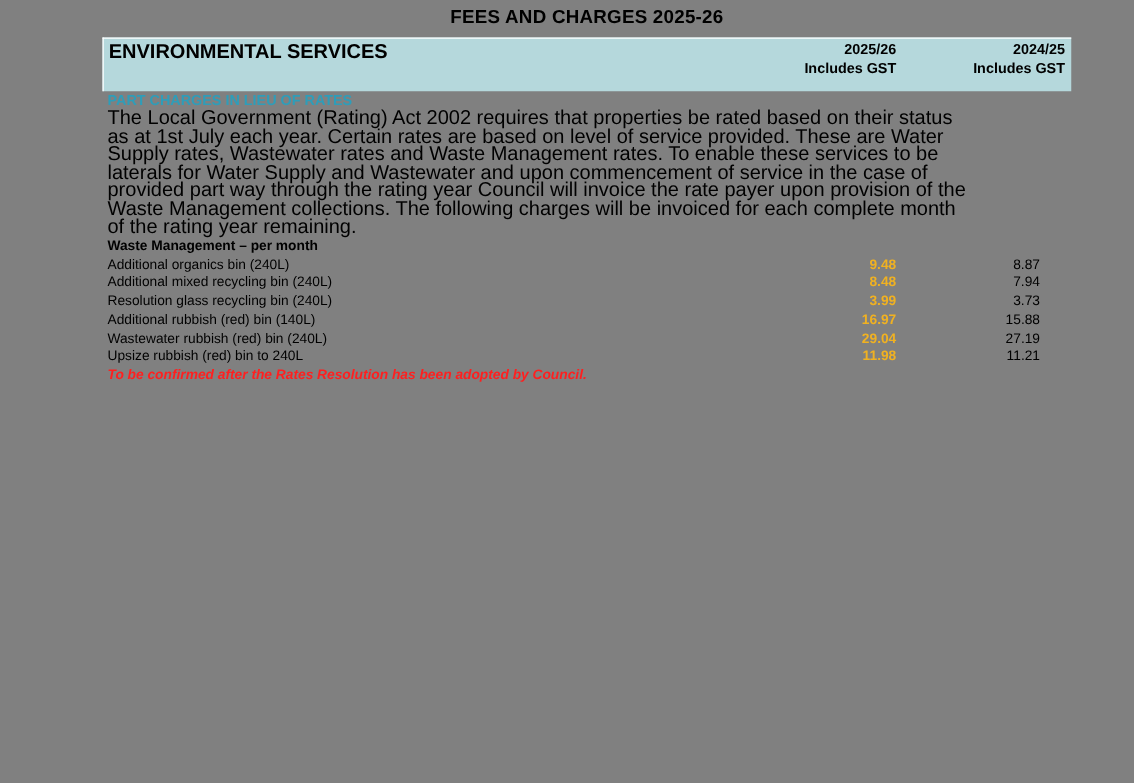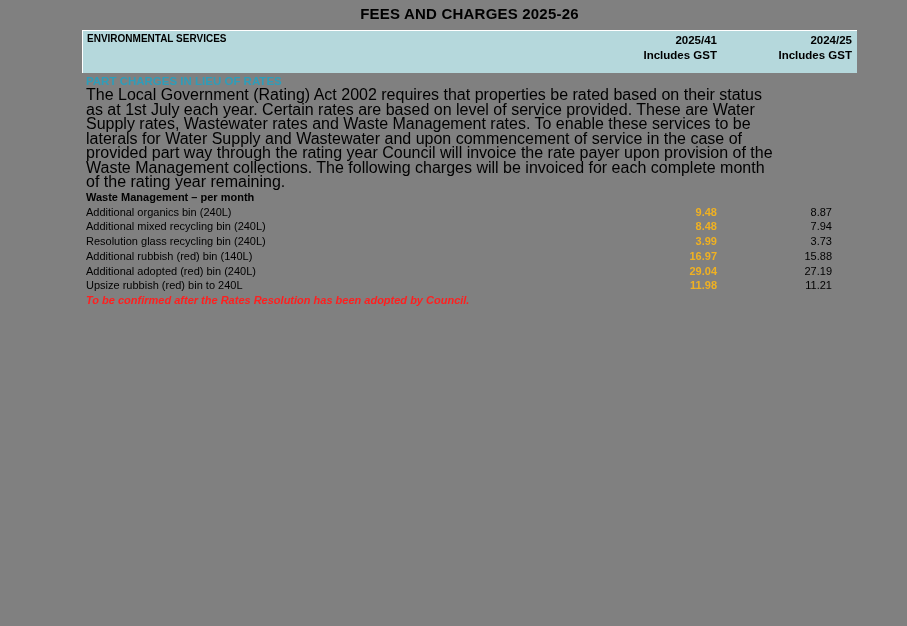--- a/index.html
+++ b/index.html
@@ -30,21 +30,21 @@
     display: flex;
     align-items: flex-start;
     background: #B5D8DC;
     border-top: 1px solid #ffffff;
     border-left: 1px solid #ffffff;
     height: 43px;
     padding-top: 2px;
   }
   .header-bar .hdr-section {
     flex: 1;
-    font-size: 10px; font-weight: bold; color: #000;
+    font-size: 16px; font-weight: bold; color: #000;
     padding-left: 4px;
   }
   .hdr-col {
     font-size: 11.5px; font-weight: bold; color: #000;
     text-align: right;
     line-height: 15px;
   }
   .hdr-col.c1 { width: 140px; }
   .hdr-col.c2 { width: 140px; padding-right: 5px; }
   .section-heading {
@@ -90,21 +90,21 @@
 
 <div class="page">
 
   <div class="doc-title">FEES AND CHARGES 2025-26</div>
 
   <div class="content">
 
     <div class="header-bar">
       <div class="hdr-section">ENVIRONMENTAL SERVICES</div>
       <div class="hdr-col c1">
-        <div>2025/41</div>
+        <div>2025/26</div>
         <div>Includes GST</div>
       </div>
       <div class="hdr-col c2">
         <div>2024/25</div>
         <div>Includes GST</div>
       </div>
     </div>
 
     <div class="section-heading">PART CHARGES IN LIEU OF RATES</div>
 
@@ -135,21 +135,21 @@
         <span class="lbl">Resolution glass recycling bin (240L)</span>
         <span class="v1">3.99</span>
         <span class="v2">3.73</span>
       </div>
       <div class="fee-row">
         <span class="lbl">Additional rubbish (red) bin (140L)</span>
         <span class="v1">16.97</span>
         <span class="v2">15.88</span>
       </div>
       <div class="fee-row">
-        <span class="lbl">Additional adopted (red) bin (240L)</span>
+        <span class="lbl">Wastewater rubbish (red) bin (240L)</span>
         <span class="v1">29.04</span>
         <span class="v2">27.19</span>
       </div>
       <div class="fee-row">
         <span class="lbl">Upsize rubbish (red) bin to 240L</span>
         <span class="v1">11.98</span>
         <span class="v2">11.21</span>
       </div>
     </div>
 

